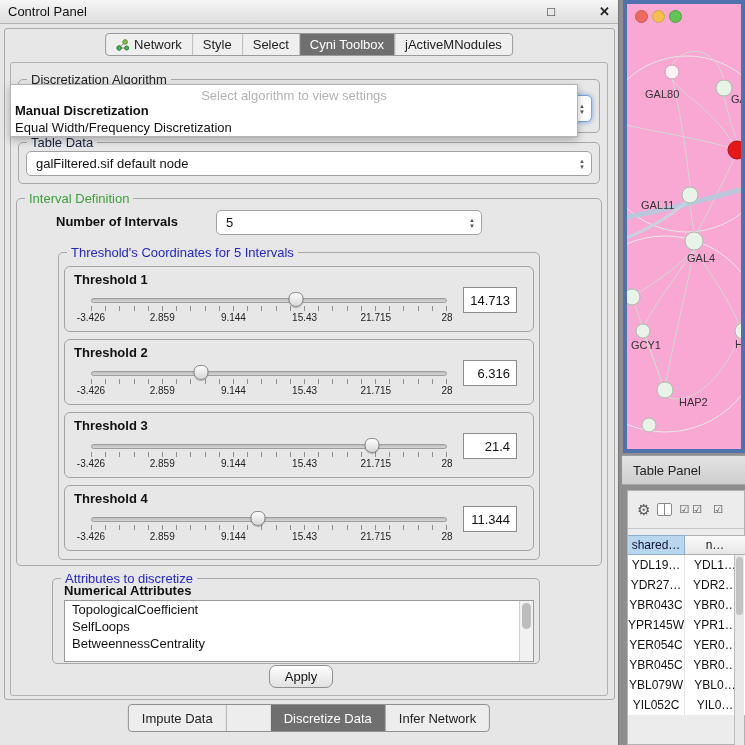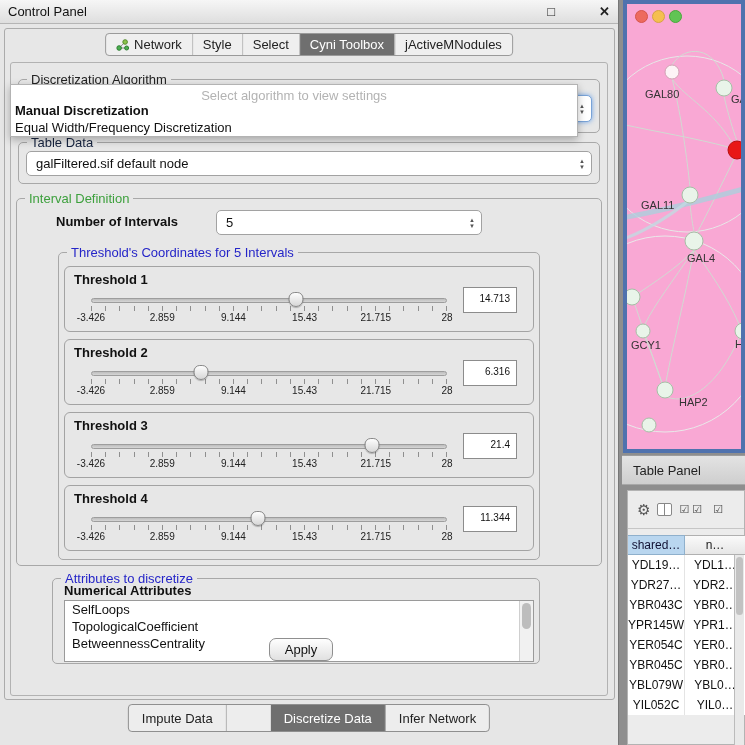--- a/index.html
+++ b/index.html
@@ -43,29 +43,29 @@
   
   .thresholds-container { position:absolute; left:64px; top:266px; width:470px; display:flex; flex-direction:column; gap:7px; }
   .th-panel { position:relative; height:66px; border:1px solid #a3a3a3; border-radius:6px; }
   .th-label { position:absolute; left:9px; top:5px; font-size:13px; font-weight:bold; color:#111; }
   .th-slider { position:absolute; left:26px; top:22px; width:356px; height:40px; }
   .th-track { position:absolute; left:0; top:9px; width:100%; height:5px; background:linear-gradient(#bdbdbd,#d6d6d6); border:1px solid #9d9d9d; border-radius:3px; }
   .th-thumb { position:absolute; top:3px; width:15px; height:15px; background:linear-gradient(#fdfdfd,#d7d7d7); border:1px solid #898989; border-radius:50% 50% 60% 60%; transform:translateX(-50%); box-shadow:0 1px 1px rgba(0,0,0,.25); cursor:pointer; }
   .th-ticks { position:absolute; left:0; top:17px; width:100%; height:5px; background:repeating-linear-gradient(90deg,#8f8f8f 0 1px,transparent 1px 14.2px); }
   .th-ticklabels { position:absolute; left:0; top:23px; width:100%; height:12px; }
   .th-ticklabels span { position:absolute; transform:translateX(-50%); font-size:10px; color:#222; white-space:nowrap; }
-  .th-value { position:absolute; right:16px; top:20px; width:54px; height:26px; background:#fff; border:1px solid #8c8c8c; font-size:10px; color:#111; text-align:right; padding:5px 6px 0 0; }
+  .th-value { position:absolute; right:16px; top:20px; width:54px; height:26px; background:#fff; border:1px solid #8c8c8c; font-size:13px; color:#111; text-align:right; padding:5px 6px 0 0; }
 
   
   .listbox { position:absolute; left:64px; top:600px; width:470px; height:62px; background:#fff; border:1px solid #9a9a9a; overflow:hidden; }
   .list-item { font-size:13px; color:#111; padding:1px 0 1px 7px; line-height:15px; white-space:nowrap; }
   .vscroll { position:absolute; right:0; top:0; width:14px; height:100%; background:#f1f1f1; border-left:1px solid #cfcfcf; }
   .vscroll .thumb { position:absolute; left:2px; top:2px; width:9px; border-radius:5px; background:#bdbdbd; }
 
-  .apply-btn { position:absolute; left:269px; top:638px; width:64px; height:23px; border:1px solid #8f8f8f; border-radius:7px; background:linear-gradient(#fefefe,#e1e1e1); font-size:13px; color:#111; text-align:center; line-height:21px; cursor:pointer; }
+  .apply-btn { position:absolute; left:269px; top:665px; width:64px; height:23px; border:1px solid #8f8f8f; border-radius:7px; background:linear-gradient(#fefefe,#e1e1e1); font-size:13px; color:#111; text-align:center; line-height:21px; cursor:pointer; }
 
   
   .bottom-tabstrip { position:absolute; top:704px; left:50%; transform:translateX(-50%); display:flex; border:1px solid #8f8f8f; border-radius:4px; background:#ededed; height:28px; overflow:hidden; z-index:5; }
   .btab { display:flex; align-items:center; padding:0 13px; font-size:13px; color:#222; border-right:1px solid #b2b2b2; white-space:nowrap; cursor:default; }
   .btab:last-child { border-right:none; }
   .btab.selected { background:#6f6f6f; color:#fff;margin-left:44px; }
 
   
   .network-frame { position:absolute; left:623px; top:0; width:122px; height:453px; background:#f9a8d4; border:4px solid #4f72ae; }
   .traffic { position:absolute; top:6px; width:13px; height:13px; border-radius:50%; }
@@ -259,22 +259,22 @@
 </div>
 
   <div class="group" style="left:52px; top:578px; width:488px; height:86px;">
     <span class="group-label lbl-blue">Attributes to discretize</span>
   </div>
   <div style="position:absolute; left:64px; top:583px; font-size:13px; font-weight:bold; color:#111;">Numerical Attributes</div>
   <div class="listbox">
     <div class="vscroll">
       <div class="thumb" style="height:26px;"></div>
     </div>
-  <div class="list-item">SelfLoops</div>
-      <div class="list-item">TopologicalCoefficient</div>
+  <div class="list-item">TopologicalCoefficient</div>
+      <div class="list-item">SelfLoops</div>
       <div class="list-item">BetweennessCentrality</div>
     </div>
 
   <div class="apply-btn">Apply</div>
 
   <div class="bottom-tabstrip">
     <div class="btab">
         <span>Impute Data</span>
       </div>
     <div class="btab selected">

